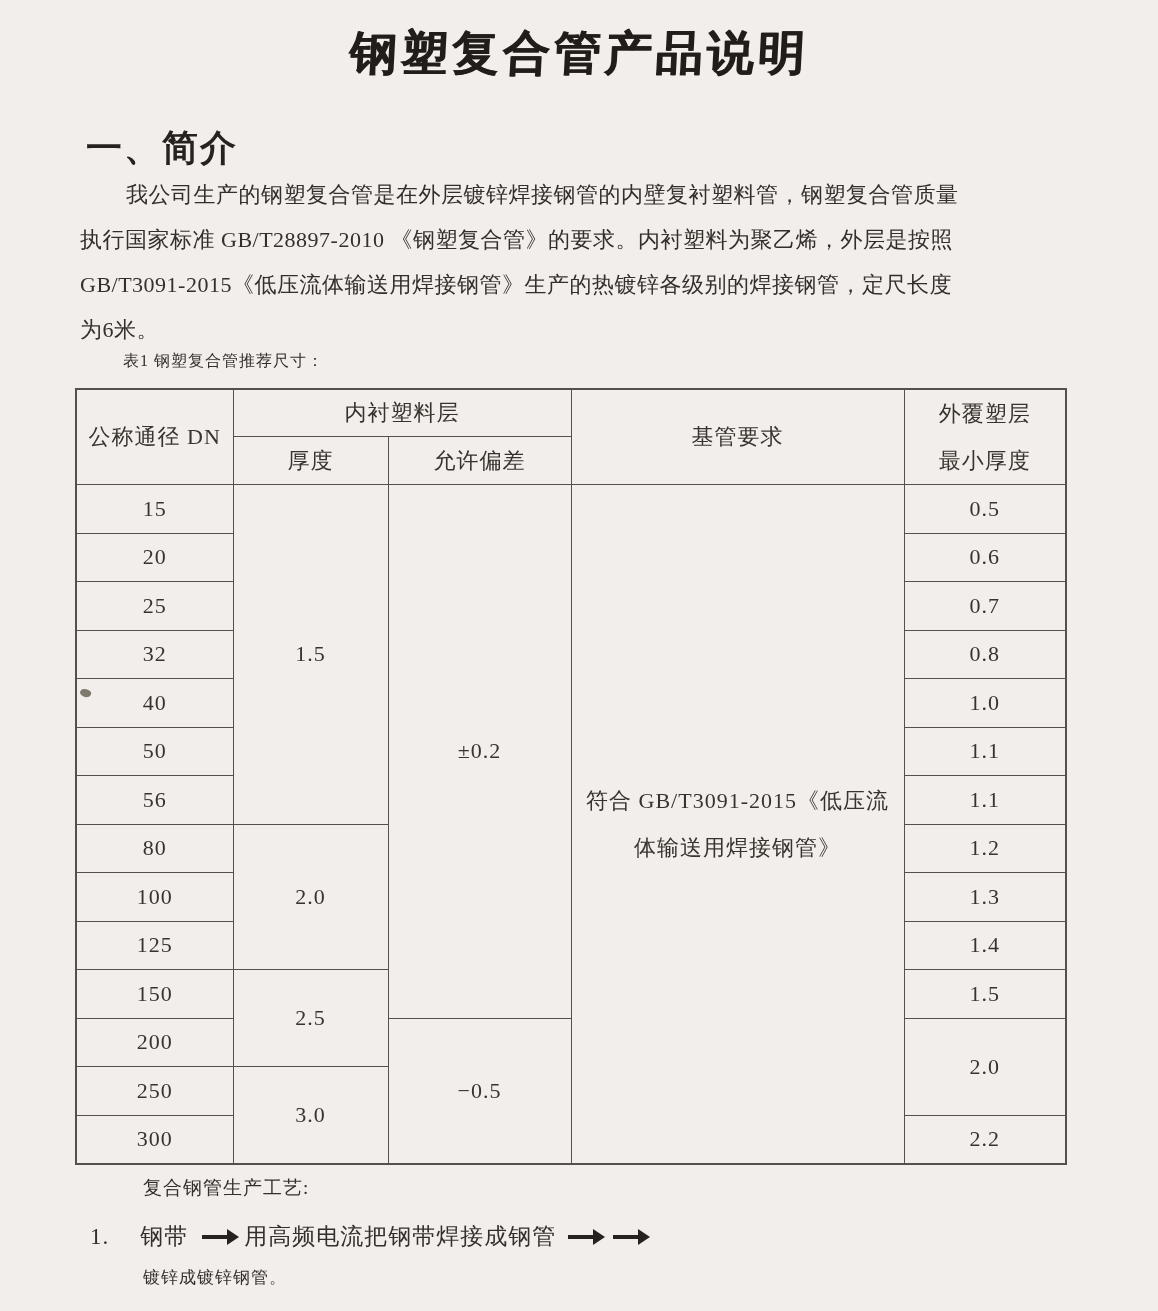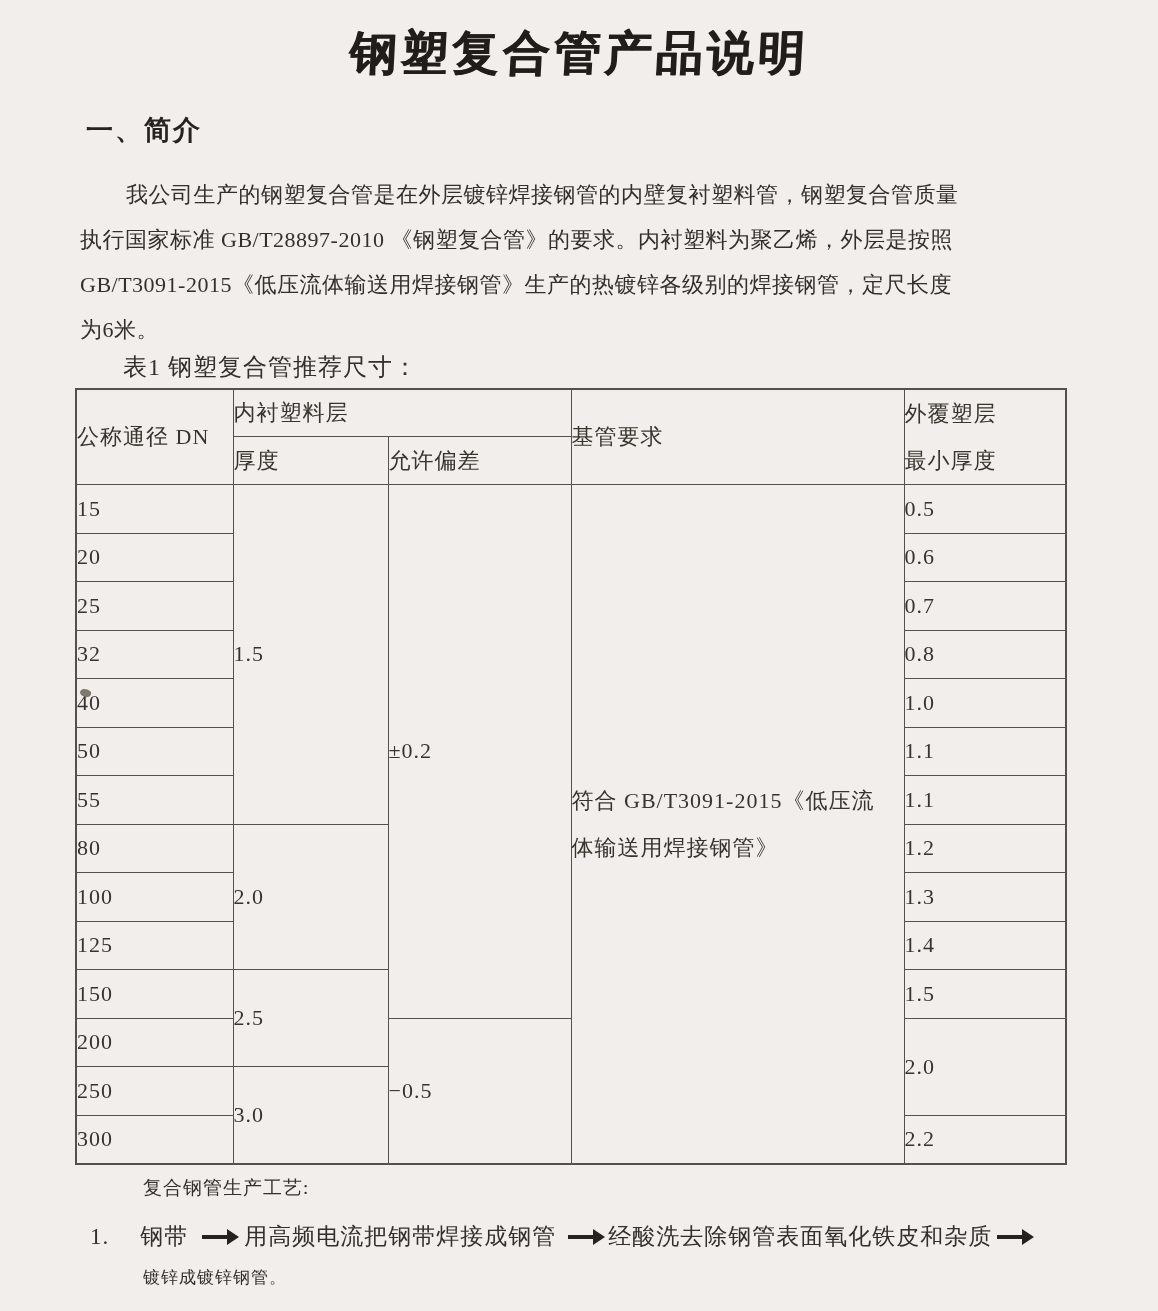--- a/index.html
+++ b/index.html
@@ -16,47 +16,47 @@
     position:absolute; top:22px; left:0; width:100%;
     text-align:center;
     font-family:"DejaVu Serif", "Liberation Serif", serif;
     font-size:47px; font-weight:bold;
     letter-spacing:4px;
     color:#211d1a;
     transform:skewX(-3deg);
     text-shadow:1px 0 0 #211d1a;
   }
   .section-heading {
-    position:absolute; left:86px; top:112px;
-    font-size:27px; font-weight:bold; letter-spacing:2px;
+    position:absolute; left:86px; top:124px;
+    font-size:36px; font-weight:bold; letter-spacing:2px;
     color:#26221e;
   }
   .intro {
     position:absolute; left:80px; top:172px; width:1005px;
     font-size:22px; line-height:45px; letter-spacing:0.5px;
     color:#332f2a;
   }
   .intro .line { height:45px; white-space:nowrap; }
   .intro .line.indent { text-indent:46px; }
   .table-caption {
     position:absolute; left:123px; top:351px;
-    font-size:24px; letter-spacing:1px; color:#332f2a;
+    font-size:16px; letter-spacing:1px; color:#332f2a;
   }
   table.spec {
     position:absolute; left:75px; top:388px;
     width:990px;
     border-collapse:collapse;
     table-layout:fixed;
     font-size:22px;
     color:#38332d;
     border:2px solid #55504a;
   }
   table.spec td {
     border:1px solid #55504a;
-    text-align:left;
+    text-align:center;
     vertical-align:middle;
     padding:0;
     letter-spacing:1px;
   }
   tr.hrow { height:47px; }
   tr.drow { height:48.5px; }
   td.two-line { line-height:47px; }
   td.base-cell { line-height:47px; font-size:22px;margin-left:12px; }
   td.num { letter-spacing:6px; padding-left:6px; }
   .speck {
@@ -159,21 +159,21 @@
     </tr>
     <tr class="drow">
       <td>40</td>
       <td class="num">1.0</td>
     </tr>
     <tr class="drow">
       <td>50</td>
       <td class="num">1.1</td>
     </tr>
     <tr class="drow">
-      <td>55</td>
+      <td>56</td>
       <td class="num">1.1</td>
     </tr>
     <tr class="drow">
       <td>80</td>
       <td rowspan="3" class="num">2.0</td>
       <td class="num">1.2</td>
     </tr>
     <tr class="drow">
       <td>100</td>
       <td class="num">1.3</td>
@@ -206,19 +206,18 @@
   <div class="speck"></div>
 
   <div class="process-heading">复合钢管生产工艺:</div>
 
   <div class="process-line">
     <span class="num">1.</span>
     <span>钢带</span>
     <span class="arrow a1"></span>
     <span>用高频电流把钢带焊接成钢管</span>
     <span class="arrow a2"></span>
-    <span>经酸洗去除钢管表面氧化铁皮和杂质</span>
     <span class="arrow a3"></span>
   </div>
 
   <div class="process-tail">镀锌成镀锌钢管。</div>
 
 </div>
 
 </body></html>

